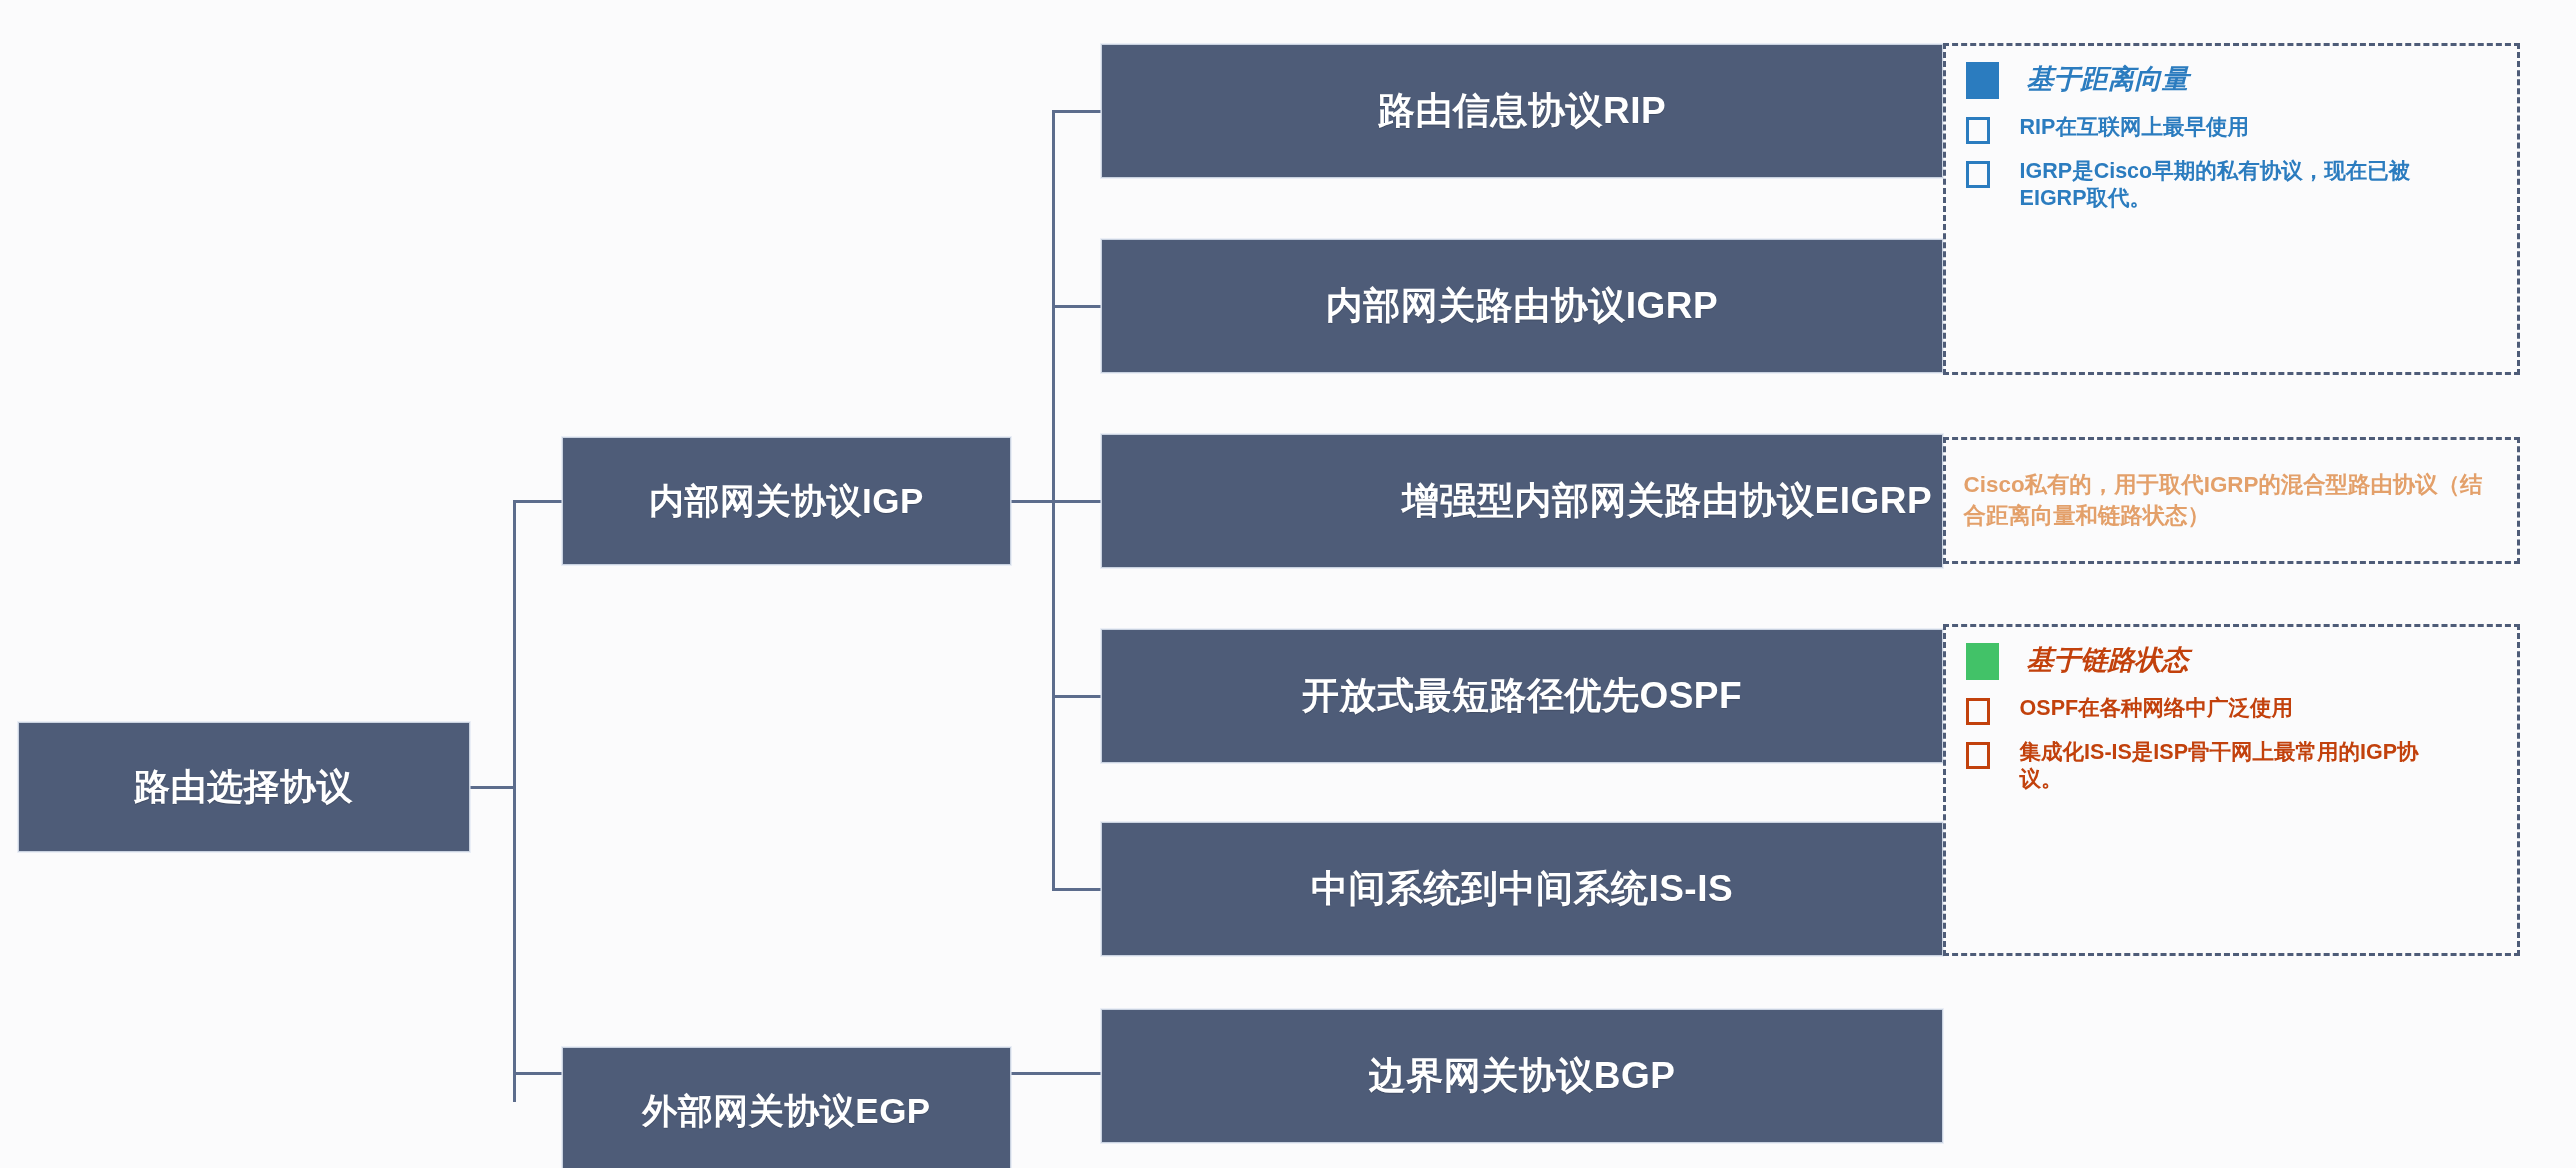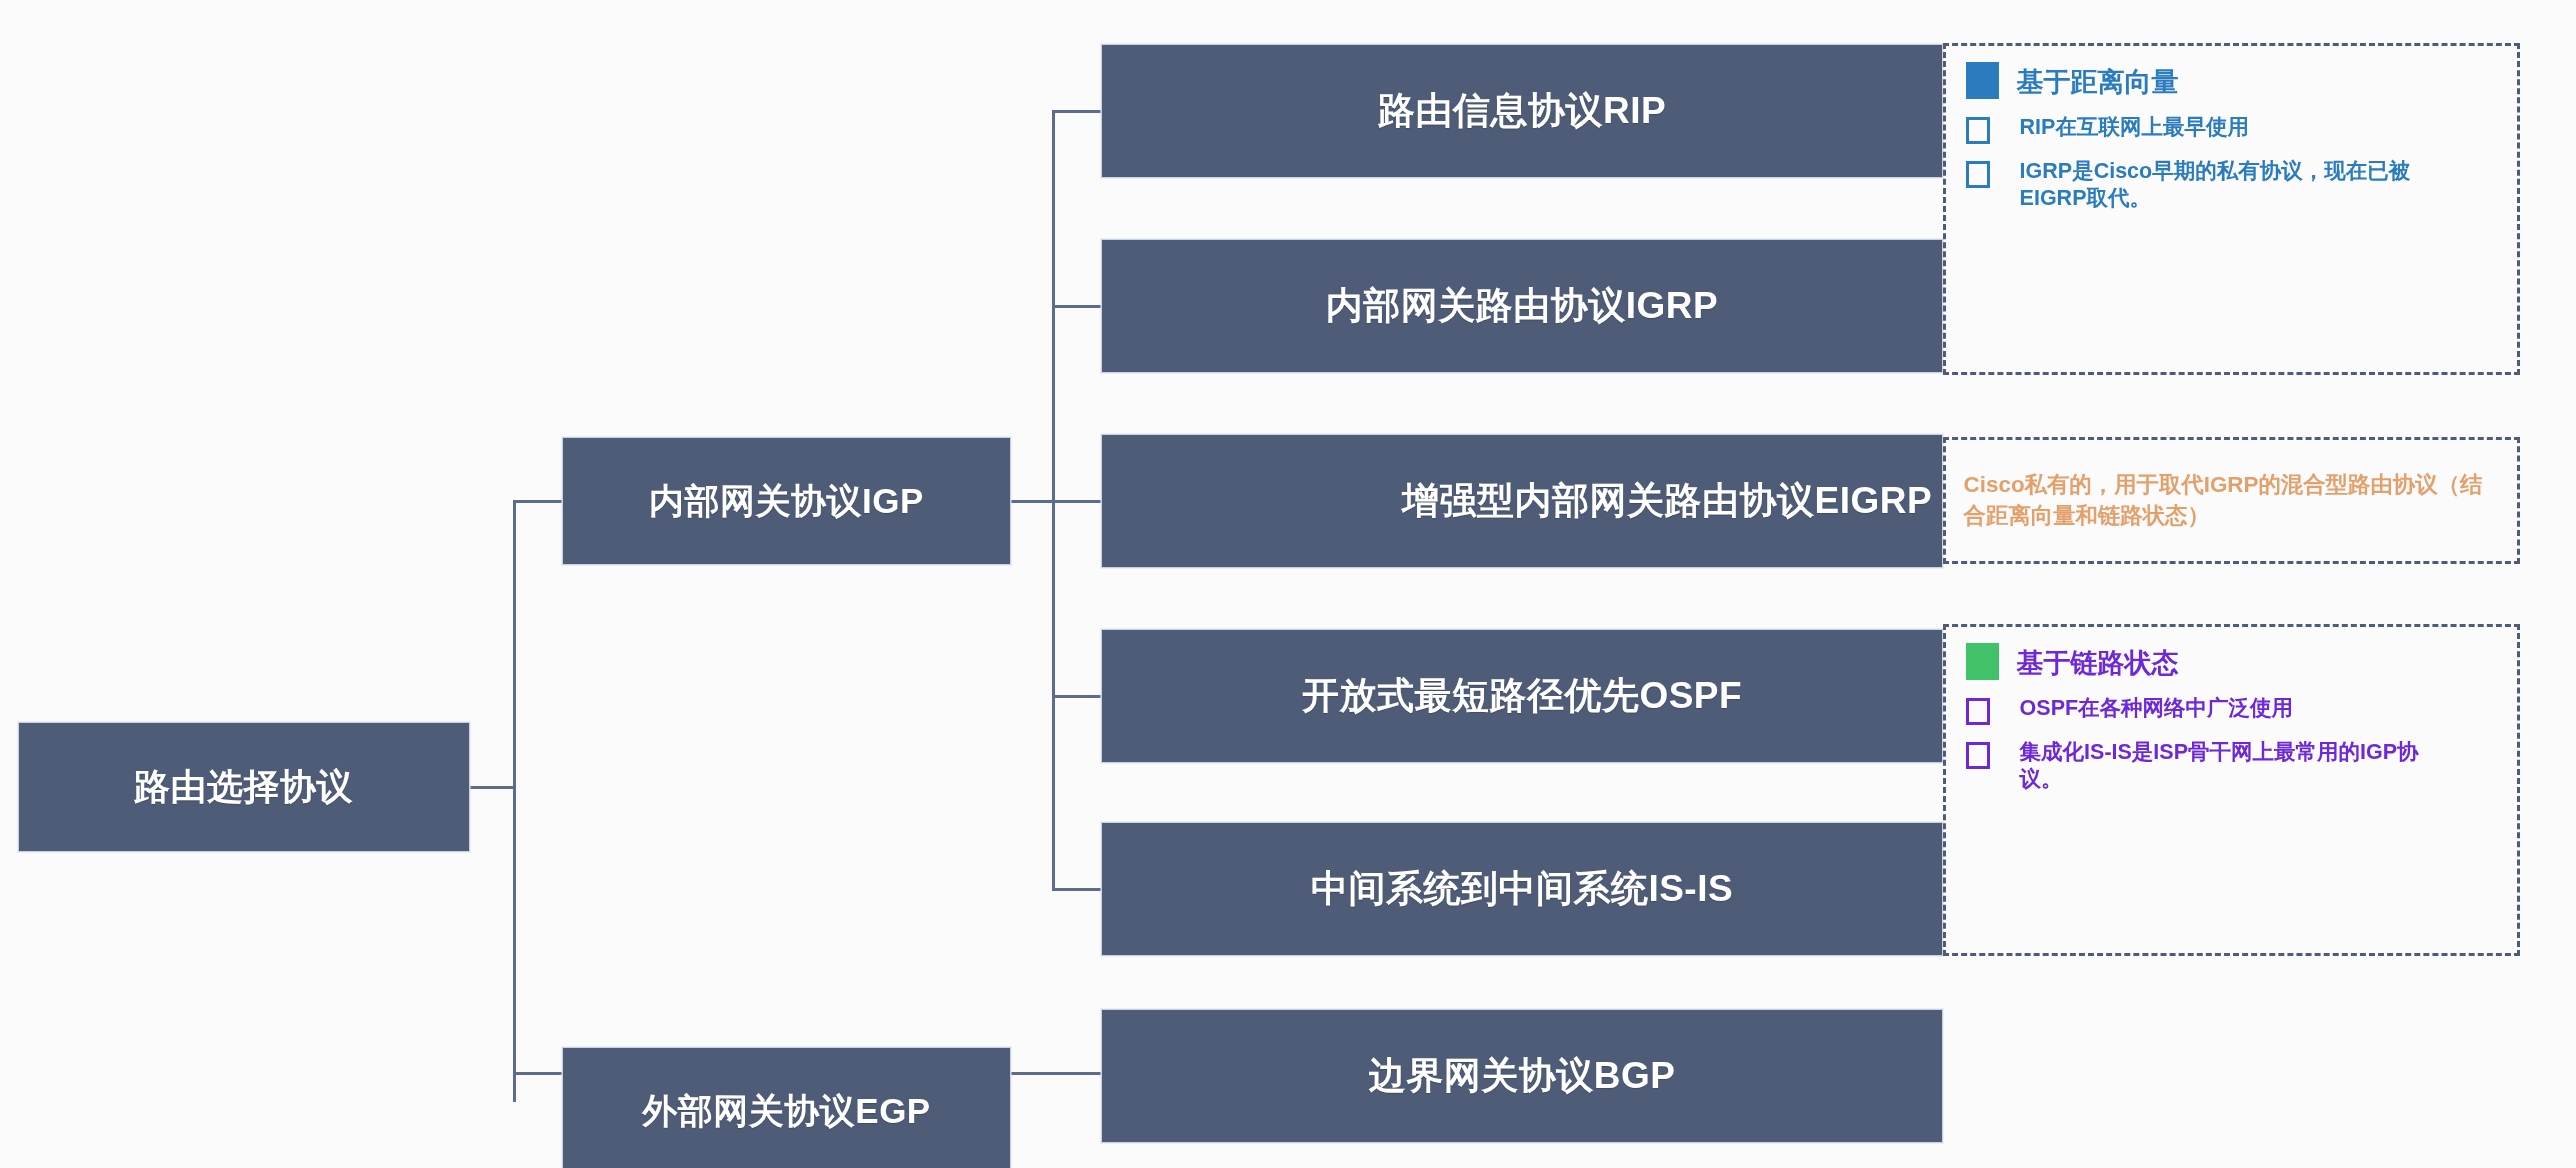--- a/index.html
+++ b/index.html
@@ -36,35 +36,36 @@
   .node-leaf  { font-size: 37px; }
 
   
   .panel {
     position: absolute;
     border: 3.9px dashed #4e5c78;
     background: transparent;
     padding: 13.7px 17.6px 9.8px 19.5px;
   }
   .panel-head {
-    display: flex; align-items: flex-end; gap: 18px;
+    display: flex; align-items: center; gap: 28px;
     margin-bottom: 15.6px;
+    font-style: italic;
   }
   .swatch { width: 33px; height: 37px; flex: 0 0 33px; margin-top: 2px; }
   .panel-head-text { font-size: 27px; font-weight: bold; line-height: 1.2; }
 
   .bullet { display: flex; align-items: flex-start; gap: 13.7px; margin-bottom: 13.7px; }
   .chk {
     width: 24.4px; height: 27px; flex: 0 0 24.4px; margin-top: 2.9px;
     border: 3.9px solid currentColor; background: transparent;
   }
   .bullet-text { font-size: 21.5px; font-weight: bold; line-height: 1.28; padding-left: 16px; }
 
   .panel-blue  { color: #2b7cbf; }
-  .panel-green { color: #6d28d9; }
+  .panel-green { color: #c2410c; }
 
   .panel-plain-text {
     font-size: 22.4px; font-weight: bold; line-height: 1.35;
     color: #e3a06a;
   }
   .panel-orange { padding: 15.6px 17.6px; display: flex; align-items: center; }
 </style>
 </head>
 <body>
 

